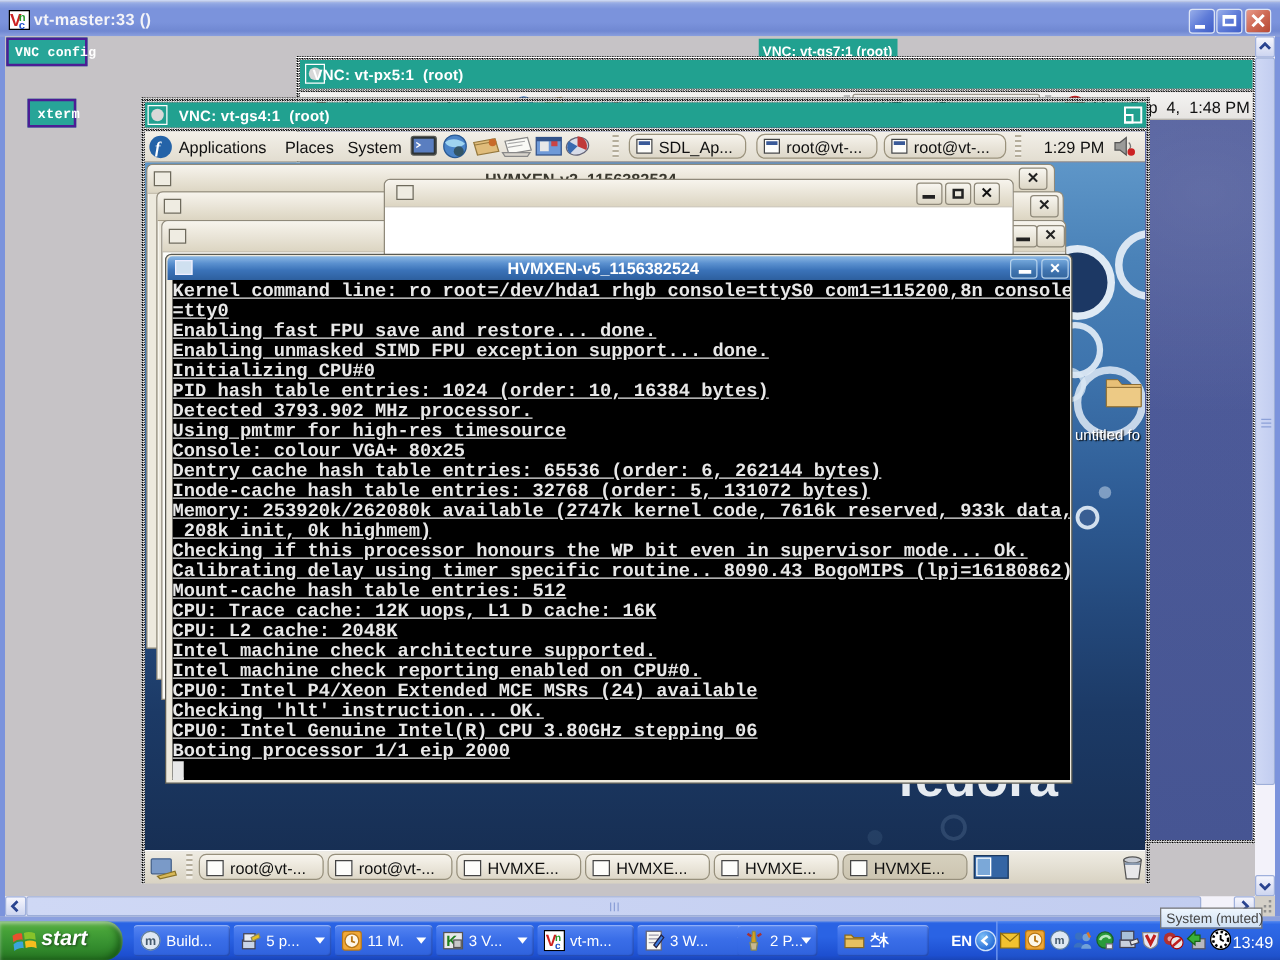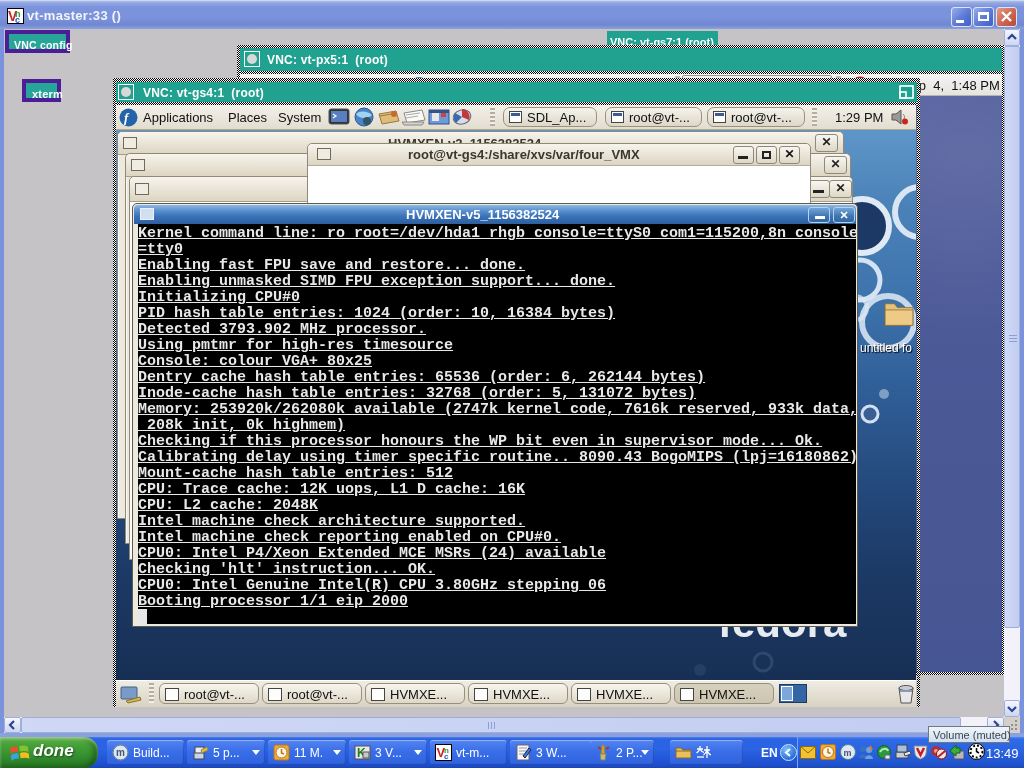--- a/index.html
+++ b/index.html
@@ -1,21 +1,21 @@
 <!DOCTYPE html>
 <html><head>
 <meta charset="utf-8">
 <style>
   * { margin:0; padding:0; box-sizing:border-box; }
   html,body { width:1024px; height:768px; overflow:hidden; }
   body { font-family:"Liberation Sans", sans-serif; background:#c6c3c6; position:relative; }
   .abs { position:absolute; }
   .checker { background: repeating-conic-gradient(#000 0 25%, #fff 0 50%) 0 0 / 2px 2px; }
   .teal { background:#21a190; }
-  .tealbtn { background:#27a598; border:4px solid #4c1d95; color:#fff; font-weight:bold; font-size:10.5px; white-space:nowrap; letter-spacing:0.2px; }
+  .tealbtn { background:#27a598; border:2px solid #4c1d95; color:#fff; font-weight:bold; font-size:10.5px; white-space:nowrap; letter-spacing:0.2px;font-family:Liberation Mono, monospace; }
   .gb2{background:linear-gradient(180deg,#f8f5ee,#ded8c8);border:1px solid #97907c;border-radius:6px;}
   .gb2 span{position:absolute;left:24px;top:3px;font-size:13px;color:#111;white-space:nowrap;}
   .gb2::before{content:"";position:absolute;left:5px;top:4px;width:12px;height:11px;background:#fdfdfb;border:1px solid #444;}
   .gb2.act{background:linear-gradient(180deg,#d6d0be,#ccc5b0);}
 
   
   #xp-title { left:0; top:0; width:1024px; height:29px;
     background:linear-gradient(180deg,#aebee8 0%,#8fa5e2 8%,#7b93dc 22%,#7b93dc 60%,#7088d2 85%,#8ba0de 100%);
     border-top:1px solid #c9d5f2; }
   #xp-title .ttxt { position:absolute; left:27px; top:7px; color:#f4f4f8; font-weight:bold; font-size:13px; letter-spacing:0.3px; }
@@ -86,21 +86,21 @@
   <div class="abs" id="px5" style="left:233px;top:16px;width:768px;height:630px;">
     <div class="abs checker" style="left:0;top:0;width:768px;height:3px"></div>
     <div class="abs checker" style="left:0;top:0;width:3px;height:630px"></div>
     <div class="abs checker" style="left:765px;top:0;width:3px;height:630px"></div>
     <div class="abs checker" style="left:0;top:627px;width:768px;height:3px"></div>
 
     <div class="abs teal" style="left:3px;top:3px;width:762px;height:23px;">
       <div style="position:absolute;left:4px;top:3px;width:16px;height:16px;border:1px solid #fff;background:#21a190;">
         <div style="position:absolute;left:2px;top:2px;width:10px;height:10px;border-radius:50%;background:#d8d8d8;"></div>
       </div>
-      <span style="position:absolute;left:27px;top:5px;color:#fff;font-weight:bold;font-size:12px;letter-spacing:0.2px;">VNC: vt-px5:1&nbsp; (root)</span>
+      <span style="position:absolute;left:10px;top:5px;color:#fff;font-weight:bold;font-size:12px;letter-spacing:0.2px;">VNC: vt-px5:1&nbsp; (root)</span>
     </div>
     <div class="abs checker" style="left:3px;top:26px;width:762px;height:3px"></div>
 
     <div class="abs" id="px5panel" style="left:3px;top:29px;width:762px;height:22px;background:linear-gradient(180deg,#f4f3f2,#e6e4e1);border-bottom:1px solid #b8b4ac;">
       <svg class="abs" style="left:7px;top:3px" width="20" height="17" viewBox="0 0 20 17">
         <ellipse cx="10" cy="11" rx="9" ry="4" fill="#b91f1f"></ellipse>
         <path d="M4 11 C4 5 8 3 10 3 C12 3 16 5 16 11 Z" fill="#cc2222"></path>
       </svg>
       <span style="position:absolute;left:33px;top:4px;font-size:13px;color:#111;">Applications</span>
       <span style="position:absolute;left:115px;top:4px;font-size:13px;color:#111;">Actions</span>
@@ -262,21 +262,20 @@
           <div style="position:absolute;left:677px;top:3px;width:23px;height:18px;background:linear-gradient(180deg,#f8f6f0,#ddd7c6);border:1px solid #8f897a;border-radius:3px;">
               <div style="position:absolute;left:5px;bottom:4px;width:11px;height:3px;background:#222;"></div>
             </div>
           <div style="position:absolute;left:699px;top:3px;width:23px;height:18px;background:linear-gradient(180deg,#f8f6f0,#ddd7c6);border:1px solid #8f897a;border-radius:3px;text-align:center;font-weight:bold;font-size:12px;color:#222;">✕</div>
         </div>
       </div>
 
       <div class="abs" style="left:191px;top:38px;width:504px;height:62px;background:#fff;border:1px solid #8f897a;border-radius:5px 5px 0 0;">
         <div style="position:absolute;left:0;top:0;width:100%;height:22px;background:linear-gradient(180deg,#f7f4ed,#dcd5c2);border-bottom:1px solid #b5ad98;border-radius:5px 5px 0 0;">
           <div style="position:absolute;left:9px;top:4px;width:14px;height:12px;border:1px solid #6e6a5c;background:#efece2;"></div>
-          <span style="position:absolute;left:100px;top:3px;font-weight:bold;font-size:13px;color:#3a382e;">root@vt-gs4:/share/xvs/var/four_VMX</span>
           <div style="position:absolute;left:425px;top:2px;width:21px;height:18px;background:linear-gradient(180deg,#f8f6f0,#ddd7c6);border:1px solid #8f897a;border-radius:3px;">
               <div style="position:absolute;left:4px;bottom:4px;width:10px;height:3px;background:#222;"></div>
             </div>
           <div style="position:absolute;left:448px;top:2px;width:21px;height:18px;background:linear-gradient(180deg,#f8f6f0,#ddd7c6);border:1px solid #8f897a;border-radius:3px;">
               <div style="position:absolute;left:5px;top:4px;width:9px;height:8px;border:2px solid #222;"></div>
             </div>
           <div style="position:absolute;left:471px;top:2px;width:21px;height:18px;background:linear-gradient(180deg,#f8f6f0,#ddd7c6);border:1px solid #8f897a;border-radius:3px;text-align:center;font-weight:bold;font-size:12px;color:#111;">✕</div>
         </div>
       </div>
 
@@ -393,21 +392,21 @@
        background:linear-gradient(180deg,#65b84a 0%,#46a238 25%,#389231 55%,#2e8429 80%,#297a24 100%);
        box-shadow:inset 0 2px 3px rgba(255,255,255,.45), inset -4px -1px 6px rgba(0,45,0,.5);">
     <svg class="abs" style="left:8px;top:5px" width="23" height="21" viewBox="0 0 23 21">
       <g transform="rotate(-7 11 10)">
       <path d="M2.5 5.5 C5.5 3.8 8 3.8 10.2 4.6 L10.2 9.8 C8 9 5.5 9.1 2.5 10.8 Z" fill="#e8512e"></path>
       <path d="M11.8 4.5 C14.5 3.6 17.5 4 20.5 5.8 L20.5 11 C17.5 9.3 14.5 9.2 11.8 9.7 Z" fill="#87c22a"></path>
       <path d="M2.5 12.3 C5.5 10.6 8 10.6 10.2 11.4 L10.2 16.6 C8 15.8 5.5 16 2.5 17.8 Z" fill="#3aa5dc"></path>
       <path d="M11.8 11.3 C14.5 10.4 17.5 10.8 20.5 12.6 L20.5 17.8 C17.5 16 14.5 16 11.8 16.5 Z" fill="#f5bd1e"></path>
       </g>
     </svg>
-    <span style="position:absolute;left:33px;top:4px;color:#fff;font-weight:bold;font-style:italic;font-size:17px;text-shadow:1px 1px 2px rgba(0,0,0,.5);">done</span>
+    <span style="position:absolute;left:33px;top:4px;color:#fff;font-weight:bold;font-style:italic;font-size:17px;text-shadow:1px 1px 2px rgba(0,0,0,.5);">start</span>
   </div>
 
   <div class="tbtn" style="left:107px;width:77px;">
     <svg class="ticon" viewBox="0 0 17 17">
         <circle cx="8.5" cy="8.5" r="7.5" fill="#dfe8f2" stroke="#8aa0b8"></circle>
         <circle cx="8.5" cy="8.5" r="7.5" fill="none" stroke="#5a7a9a" stroke-width="0.8"></circle>
         <text x="4" y="12" font-family="Liberation Sans" font-size="10" font-weight="bold" fill="#455a6e">m</text>
       </svg>
     <span class="lbl">Build...</span>
   </div>
@@ -530,14 +529,14 @@
     </svg>
   <svg class="abs" style="left:968px;top:6px" width="17" height="17">
       <circle cx="8.5" cy="8.5" r="8" fill="#fff" stroke="#000"></circle>
       <circle cx="8.5" cy="8.5" r="6" fill="#fff" stroke="#000" stroke-width="2" stroke-dasharray="2 2"></circle>
       <path d="M8.5 5 L8.5 8.5 L11 10" stroke="#000" stroke-width="1.5" fill="none"></path>
     </svg>
   <span class="abs" style="left:986px;top:9px;color:#fff;font-size:13px;">13:49</span>
 </div>
 
 <div class="abs" style="left:928px;top:726px;width:82px;height:17px;background:linear-gradient(180deg,#eef6fe,#cfe0f2);border:1px solid #777;z-index:50;">
-  <span style="position:absolute;left:4px;top:2px;font-size:11px;color:#444;white-space:nowrap;">Volume (muted)</span>
+  <span style="position:absolute;left:4px;top:2px;font-size:11px;color:#444;white-space:nowrap;">System (muted)</span>
 </div>
 
 </body></html>

